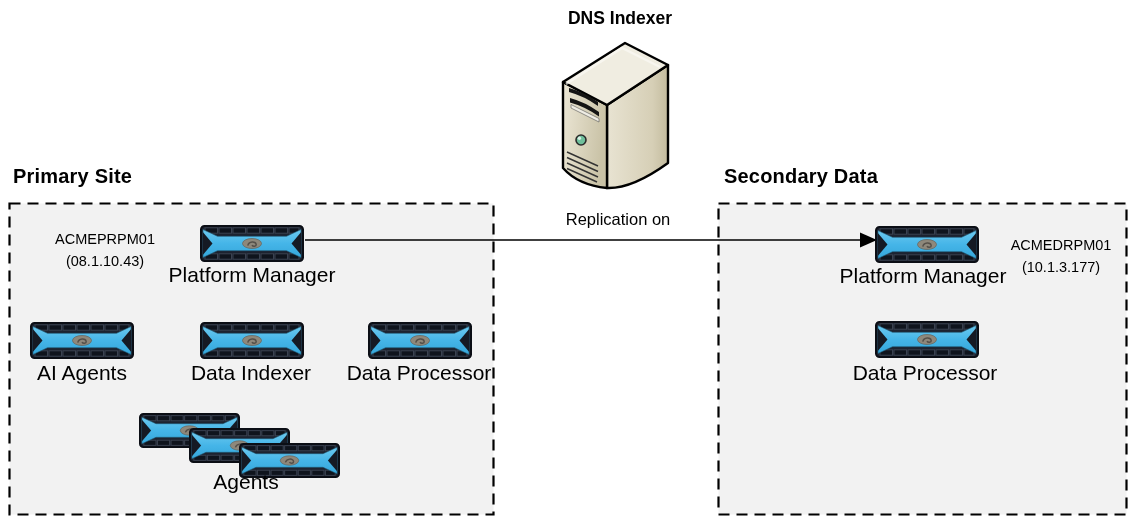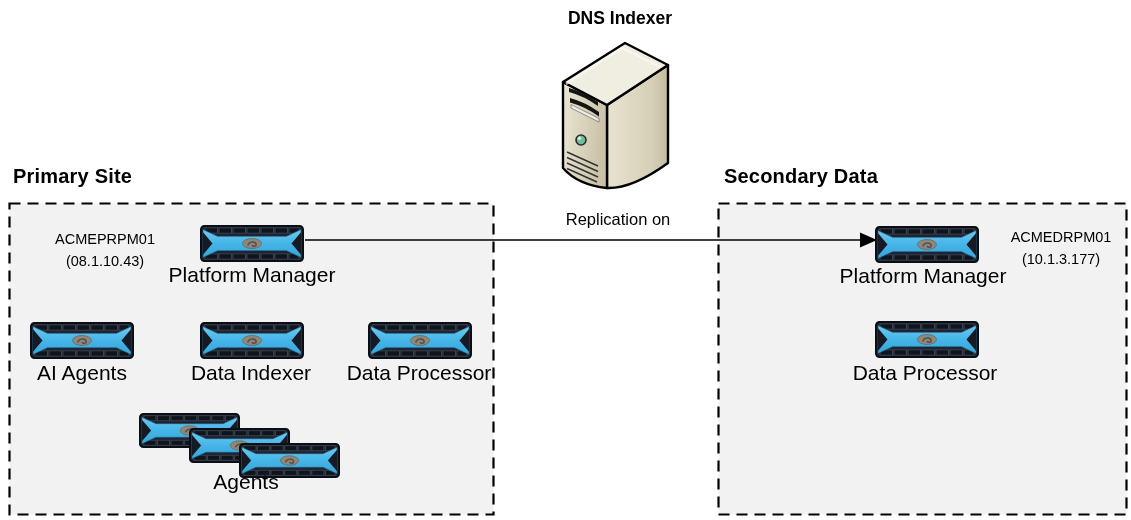--- a/index.html
+++ b/index.html
@@ -149,21 +149,21 @@
   </svg>
 <div class="node-label" style="left:246px;top:470px">Agents</div>
 
 <div class="site-title" style="left:724px;top:165px">Secondary Data</div>
 
 <svg class="abs" style="left:875px;top:226px" width="104" height="37" viewBox="0 0 104 37">
     <use href="#appliance"></use>
   </svg>
 <div class="node-label" style="left:923px;top:264px">Platform Manager</div>
 
-<div class="host-label" style="left:1061px;top:226px">
+<div class="host-label" style="left:1061px;top:234px">
   <div class="host-name">ACMEDRPM01</div>
   <div>(10.1.3.177)</div>
 </div>
 
 <svg class="abs" style="left:875px;top:321px" width="104" height="37" viewBox="0 0 104 37">
     <use href="#appliance"></use>
   </svg>
 <div class="node-label" style="left:925px;top:361px">Data Processor</div>
 
 <div class="replication-label">

